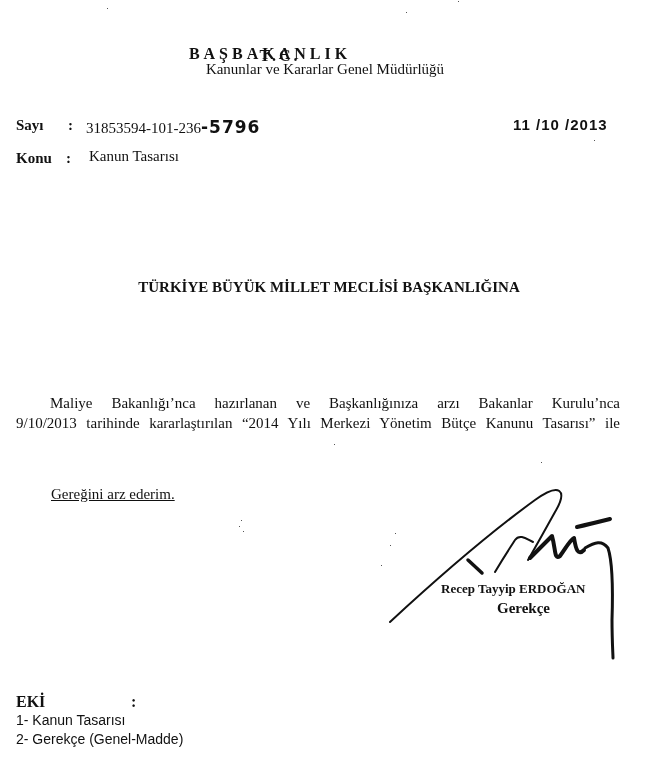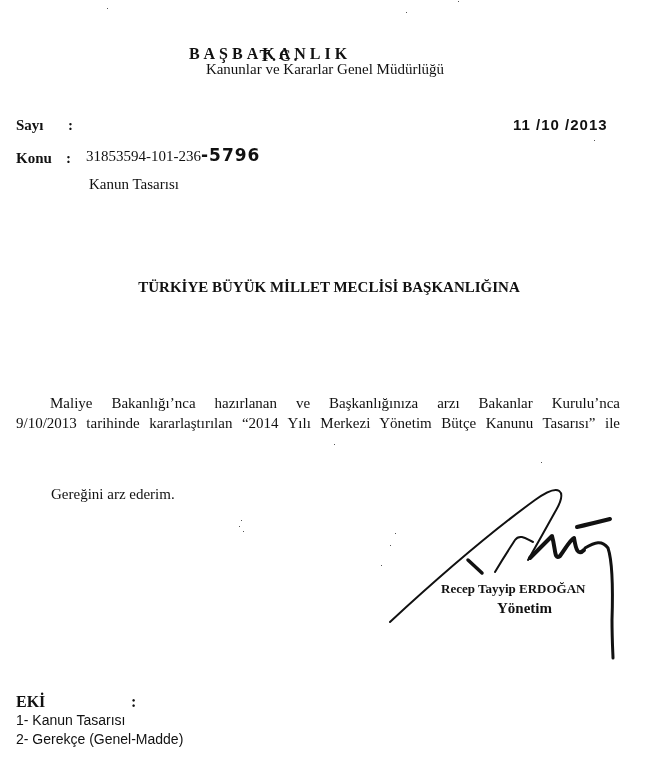--- a/index.html
+++ b/index.html
@@ -6,33 +6,33 @@
     body {
       width: 650px; height: 781px; position: relative; overflow: hidden;
       font-family: "Liberation Serif", "DejaVu Serif", serif; color: #111;
     }
     .abs { position: absolute; white-space: nowrap; }
     .hdr-tc { left: 0; width: 546px; top: 27px; text-align: center; font-weight: bold; font-size: 16px; letter-spacing: 3px; padding-left: 14px; box-sizing: border-box; margin-top: 20px; }
     .hdr-org { left: 0; width: 536px; top: 45px; text-align: center; font-weight: bold; font-size: 16px; letter-spacing: 4px; padding-left: 4px; box-sizing: border-box; }
     .hdr-dept { left: 0; width: 650px; top: 61px; text-align: center; font-size: 15px; box-sizing: border-box; }
 
     .lbl { font-weight: bold; font-size: 15px; }
-    .val { font-size: 15px; margin-top: 28px; }
+    .val { font-size: 15px; }
     .hand { font-family: "DejaVu Sans", sans-serif; font-weight: bold; font-size: 17px; letter-spacing: 1px; }
 
     .date { left: 513px; top: 116px; font-family: "Liberation Sans", sans-serif; font-weight: bold; font-size: 15px; letter-spacing: 1px; }
 
     .title { left: 0; width: 650px; top: 279px; text-align: center; font-weight: bold; font-size: 15px; padding-left: 8px; box-sizing: border-box; }
 
     .body-p { left: 16px; top: 393px; width: 604px; font-size: 15px; line-height: 20px; white-space: normal; }
     .body-p .line { display: block; text-align: justify; text-align-last: justify; }
     .body-p .line.first { text-indent: 34px; }
     .body-p .line.last { text-align-last: left; }
 
-    .closing { left: 51px; top: 486px; font-size: 15px; }
+    .closing { left: 51px; top: 486px; font-size: 15px; text-decoration: underline; }
 
     .sig-name { left: 441px; top: 581px; font-weight: bold; font-size: 13px; }
     .sig-title { left: 497px; top: 600px; font-weight: bold; font-size: 15px; }
 
     .attach-hdr { left: 16px; top: 693px; font-weight: bold; font-size: 16px; }
     .attach-colon { left: 131px; top: 693px; font-weight: bold; font-size: 16px; }
     .attach-item { left: 16px; font-family: "Liberation Sans", sans-serif; font-size: 14px; }
 
     svg.sig { position: absolute; left: 0; top: 0; width: 650px; height: 781px; pointer-events: none; }
     .speck { position: absolute; width: 1px; height: 1px; background: #555; }
@@ -69,21 +69,21 @@
     <path d="M390 622 C 430 585, 480 540, 535 500 C 560 482, 568 490, 555 512 C 545 530, 535 548, 528 560" stroke-width="2"></path>
     <path d="M468 560 L 482 573" stroke-width="3.5"></path>
     <path d="M495 572 C 505 555, 510 548, 515 540 C 520 533, 528 540, 533 542" stroke-width="2"></path>
     <path d="M530 558 C 540 548, 548 540, 552 536 C 556 550, 554 560, 560 556 C 566 548, 570 540, 574 538 C 576 550, 578 556, 584 550" stroke-width="4"></path>
     <path d="M577 527 C 590 524, 602 521, 610 519" stroke-width="4"></path>
     <path d="M585 548 C 595 542, 602 540, 608 548 C 612 560, 613 590, 612 620 C 612 640, 613 655, 613 658" stroke-width="3"></path>
   </g>
 </svg>
 
 <div class="abs sig-name">Recep Tayyip ERDOĞAN</div>
-<div class="abs sig-title">Yönetim</div>
+<div class="abs sig-title">Gerekçe</div>
 
 <div class="abs attach-hdr">EKİ</div>
 <div class="abs attach-colon">:</div>
 <div class="abs attach-item" style="top:712px;">1- Kanun Tasarısı</div>
 <div class="abs attach-item" style="top:731px;">2- Gerekçe (Genel-Madde)</div>
 
 <div class="speck" style="left:107px;top:8px;"></div>
 <div class="speck" style="left:406px;top:12px;"></div>
 <div class="speck" style="left:458px;top:1px;"></div>
 <div class="speck" style="left:241px;top:520px;"></div>

